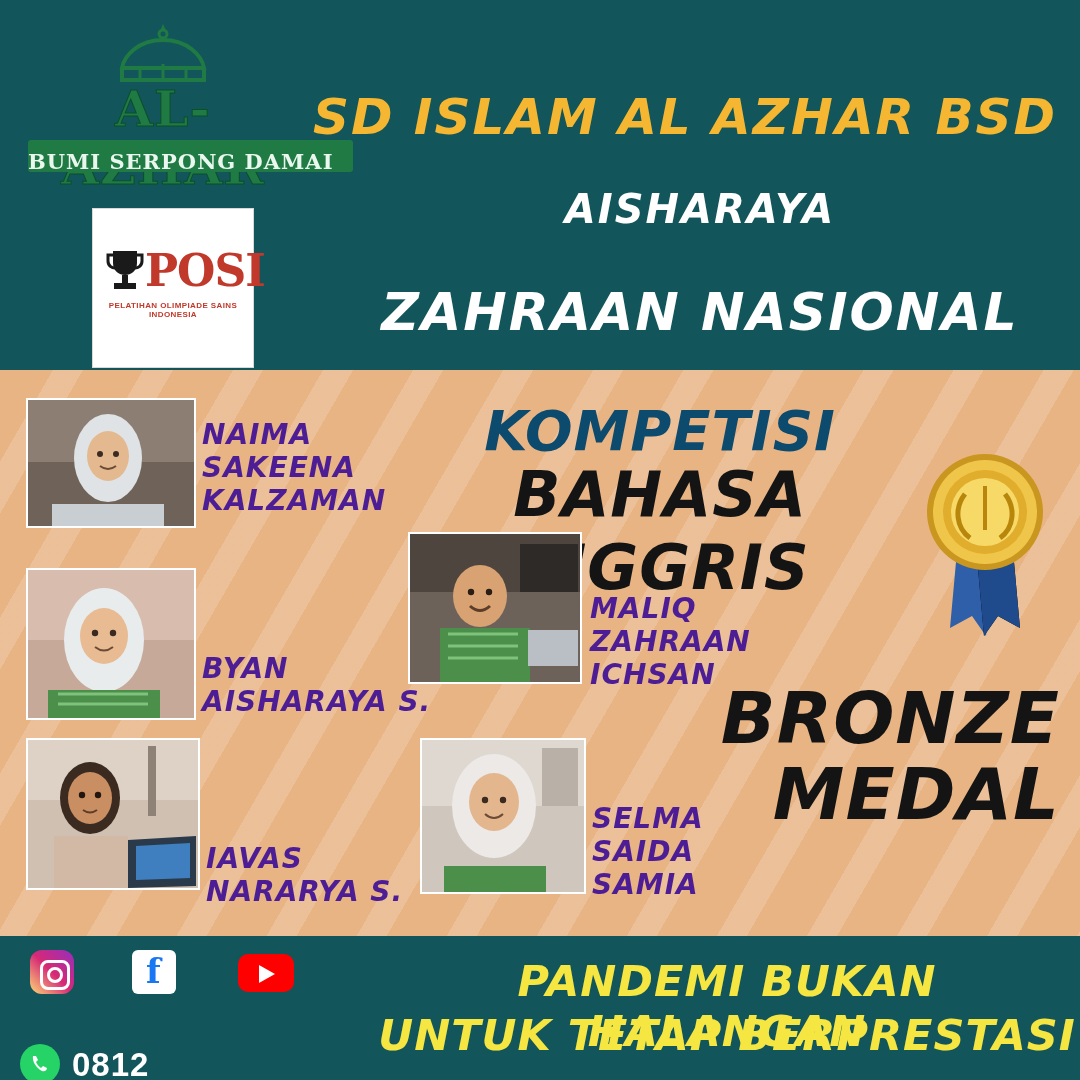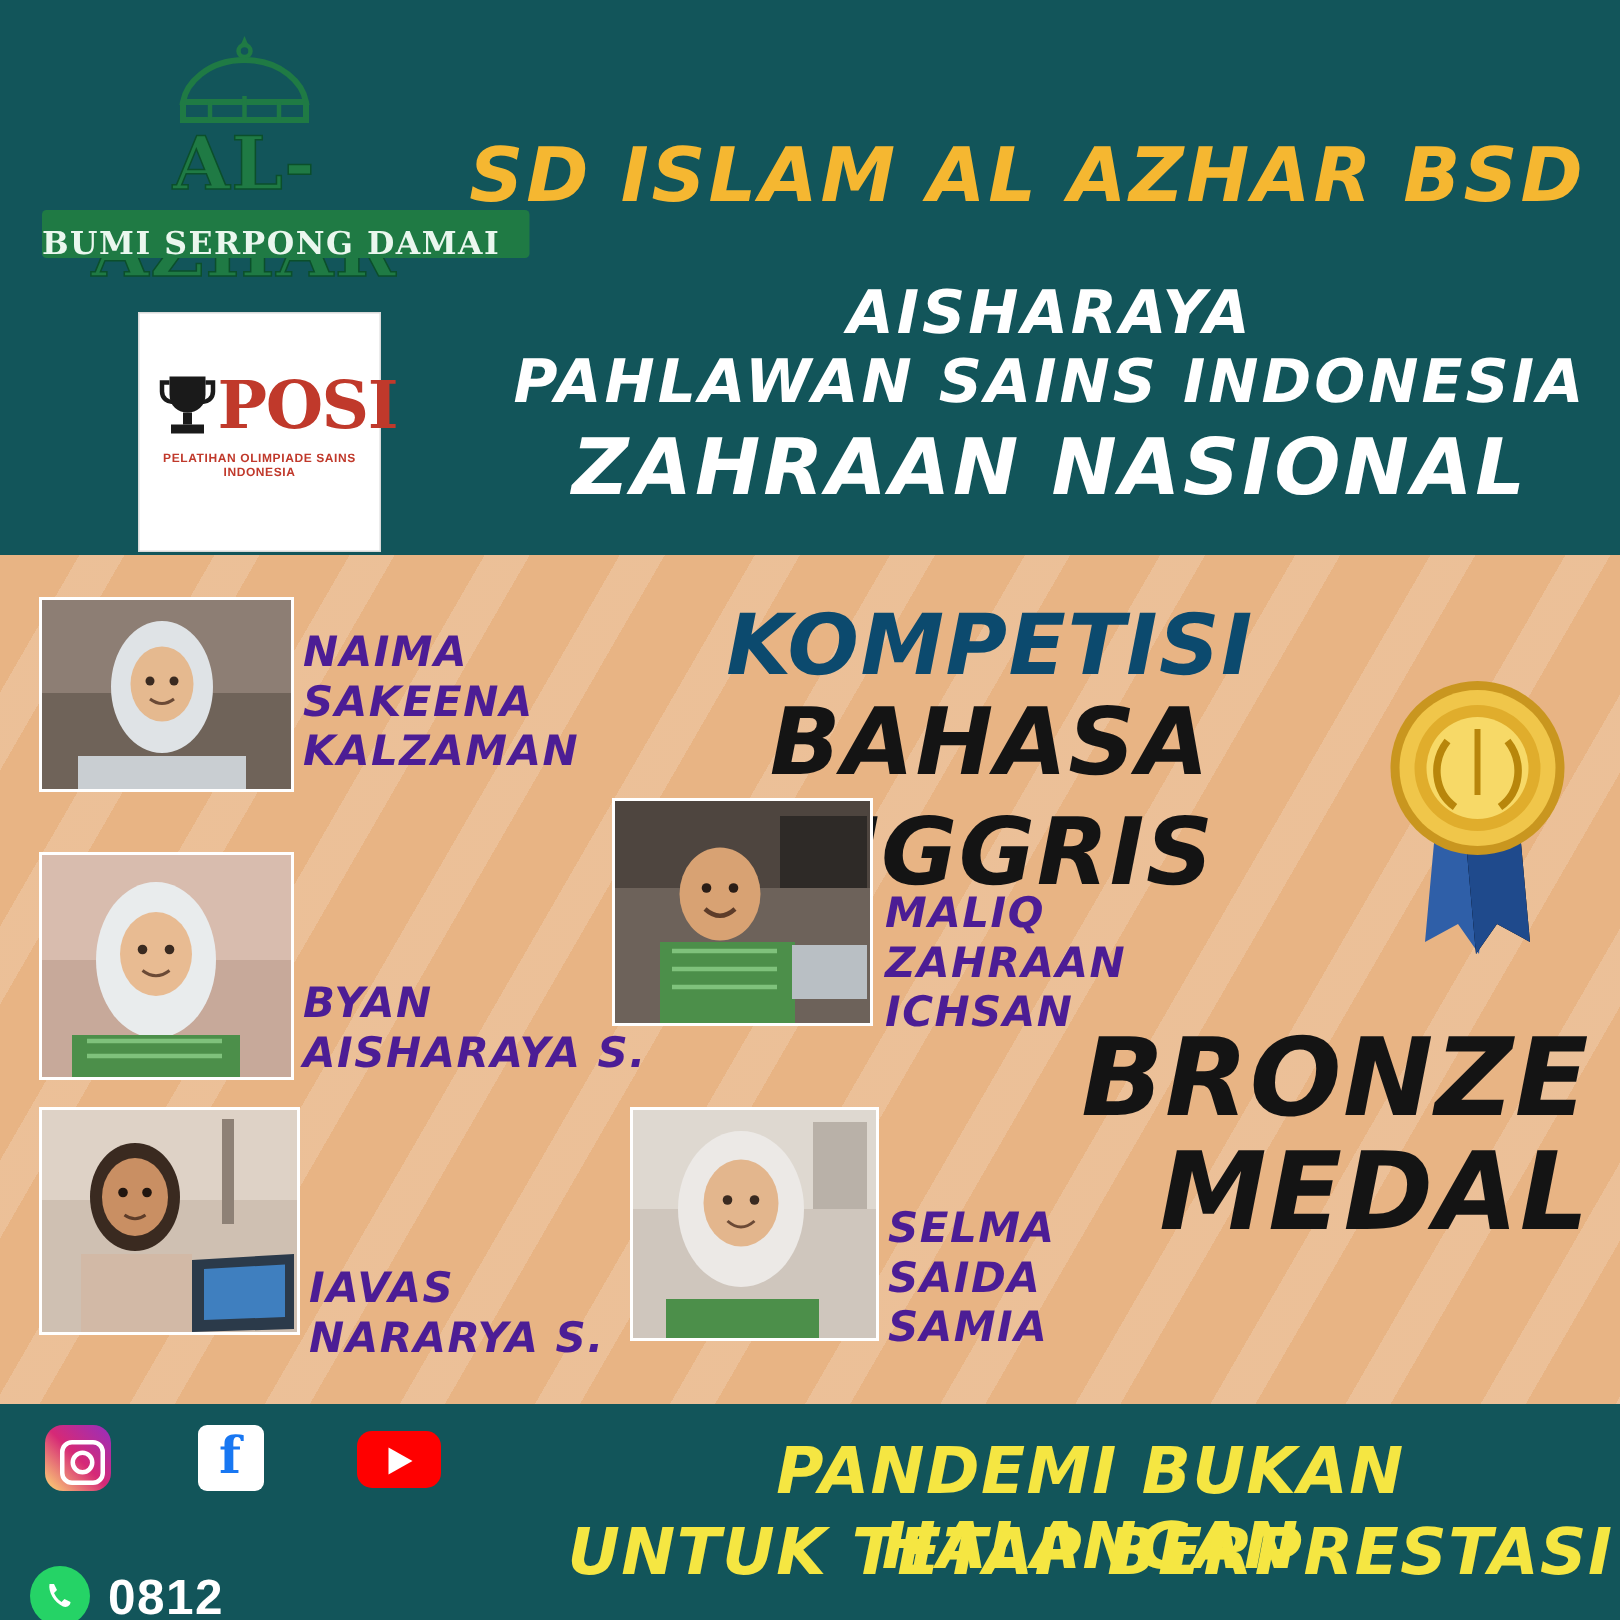--- a/index.html
+++ b/index.html
@@ -338,21 +338,20 @@
         <path d="M32 8 H37 V14 C37 19 33 21 30 21" fill="none" stroke="#1a1a1a" stroke-width="3"></path>
         <rect x="17" y="28" width="6" height="8" fill="#1a1a1a"></rect>
         <rect x="9" y="36" width="22" height="6" fill="#1a1a1a"></rect>
       </svg>
       <div class="posi-text">POSI</div>
       <div class="posi-sub">PELATIHAN OLIMPIADE  SAINS INDONESIA</div>
     </div>
 
     <div class="school-title">SD ISLAM AL AZHAR BSD</div>
     <div class="event-line1">AISHARAYA</div>
-    <div class="event-line2">PAHLAWAN SAINS INDONESIA</div>
     <div class="event-level">ZAHRAAN NASIONAL</div>
   </div>
 
   <div class="body-area">
     <div class="stripes"></div>
 
     <div class="kompetisi">KOMPETISI</div>
     <div class="kompetisi-sub">BAHASA INGGRIS</div>
 
     <div class="photo" style="left:26px; top:28px; width:166px; height:126px;">

